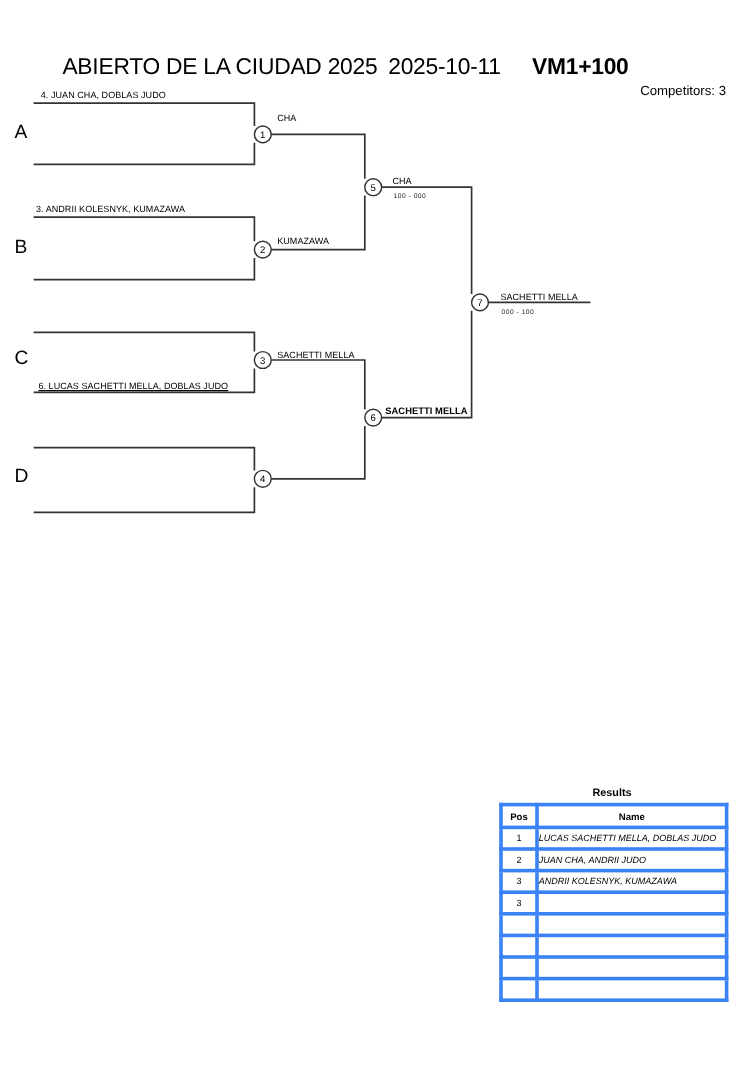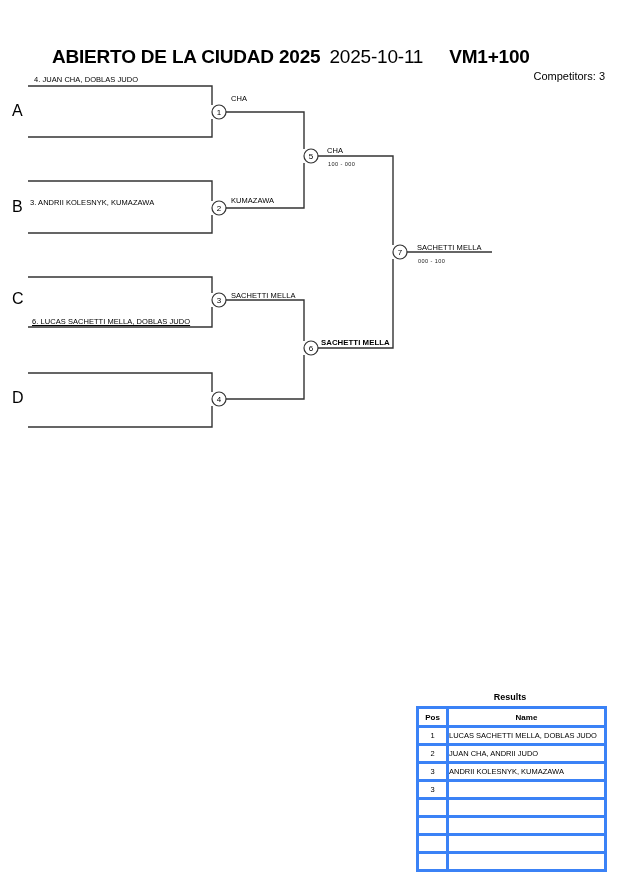--- a/index.html
+++ b/index.html
@@ -22,21 +22,21 @@
     left: 0; top: 0;
     width: 630px; height: 86px;
   }
   #title-row {
     position: absolute;
     left: 52px; top: 46px;
     white-space: nowrap;
   }
   .title-main {
     font-size: 19px;
-    font-weight: bold;
+    font-weight: normal;
     letter-spacing: -0.2px;
   }
   .title-date {
     font-size: 19px;
     font-weight: normal;
     margin-left: 9px;
     letter-spacing: -0.2px;
   }
   .title-cat {
     font-size: 19px;
@@ -87,21 +87,21 @@
     position: absolute;
     font-size: 5.6px;
     color: #222;
     white-space: nowrap;
     letter-spacing: 0.4px;
   }
 
   
   #results-wrap {
     position: absolute;
-    left: 416px; top: 692px;
+    left: 416px; top: 655px;
     width: 188px;
   }
   #results-title {
     font-size: 9px;
     font-weight: bold;
     text-align: center;
     margin-bottom: 4px;
   }
   table.results {
     border-collapse: collapse;
@@ -121,21 +121,21 @@
   }
   table.results th {
     font-weight: bold;
     font-size: 8px;
     text-align: center;
     height: 16px;
   }
   col.c-pos { width: 30px; }
   col.c-name { width: 158px; }
   td.pos { text-align: center; }
-  td.nm  { text-align: left; padding-left: 4px; }
+  td.nm  { text-align: left; padding-left: 4px; font-style: italic; }
 </style>
 </head>
 <body>
 
 <div id="header">
   <div id="title-row">
     <span class="title-main">ABIERTO DE LA CIUDAD 2025</span><span class="title-date">2025-10-11</span><span class="title-cat">VM1+100</span>
   </div>
   <div id="competitors">Competitors: 3</div>
 </div>
@@ -188,21 +188,21 @@
       <text x="400" y="255">7</text>
     </g>
   </svg>
 
   <div class="grp-letter" style="left:12px; top:102px;">A</div>
   <div class="grp-letter" style="left:12px; top:198px;">B</div>
   <div class="grp-letter" style="left:12px; top:290px;">C</div>
   <div class="grp-letter" style="left:12px; top:389px;">D</div>
 
   <div class="entry-name" style="left:34px; top:75px;">4. JUAN CHA, DOBLAS JUDO</div>
-  <div class="entry-name" style="left:30px; top:170px;margin-top:28px;">3. ANDRII KOLESNYK, KUMAZAWA</div>
+  <div class="entry-name" style="left:30px; top:170px;">3. ANDRII KOLESNYK, KUMAZAWA</div>
   <div class="entry-name" style="left:32px; top:317px;text-decoration:underline;">6. LUCAS SACHETTI MELLA, DOBLAS JUDO</div>
 
   <div class="win-name" style="left:231px; top:94px;">CHA</div>
   <div class="win-name" style="left:231px; top:196px;">KUMAZAWA</div>
   <div class="win-name" style="left:231px; top:291px;">SACHETTI MELLA</div>
   <div class="win-name" style="left:231px; top:390px;"></div>
 
   <div class="win-name" style="left:327px; top:146px;">CHA</div>
   <div class="win-score" style="left:328px; top:161px;">100 - 000</div>
 

